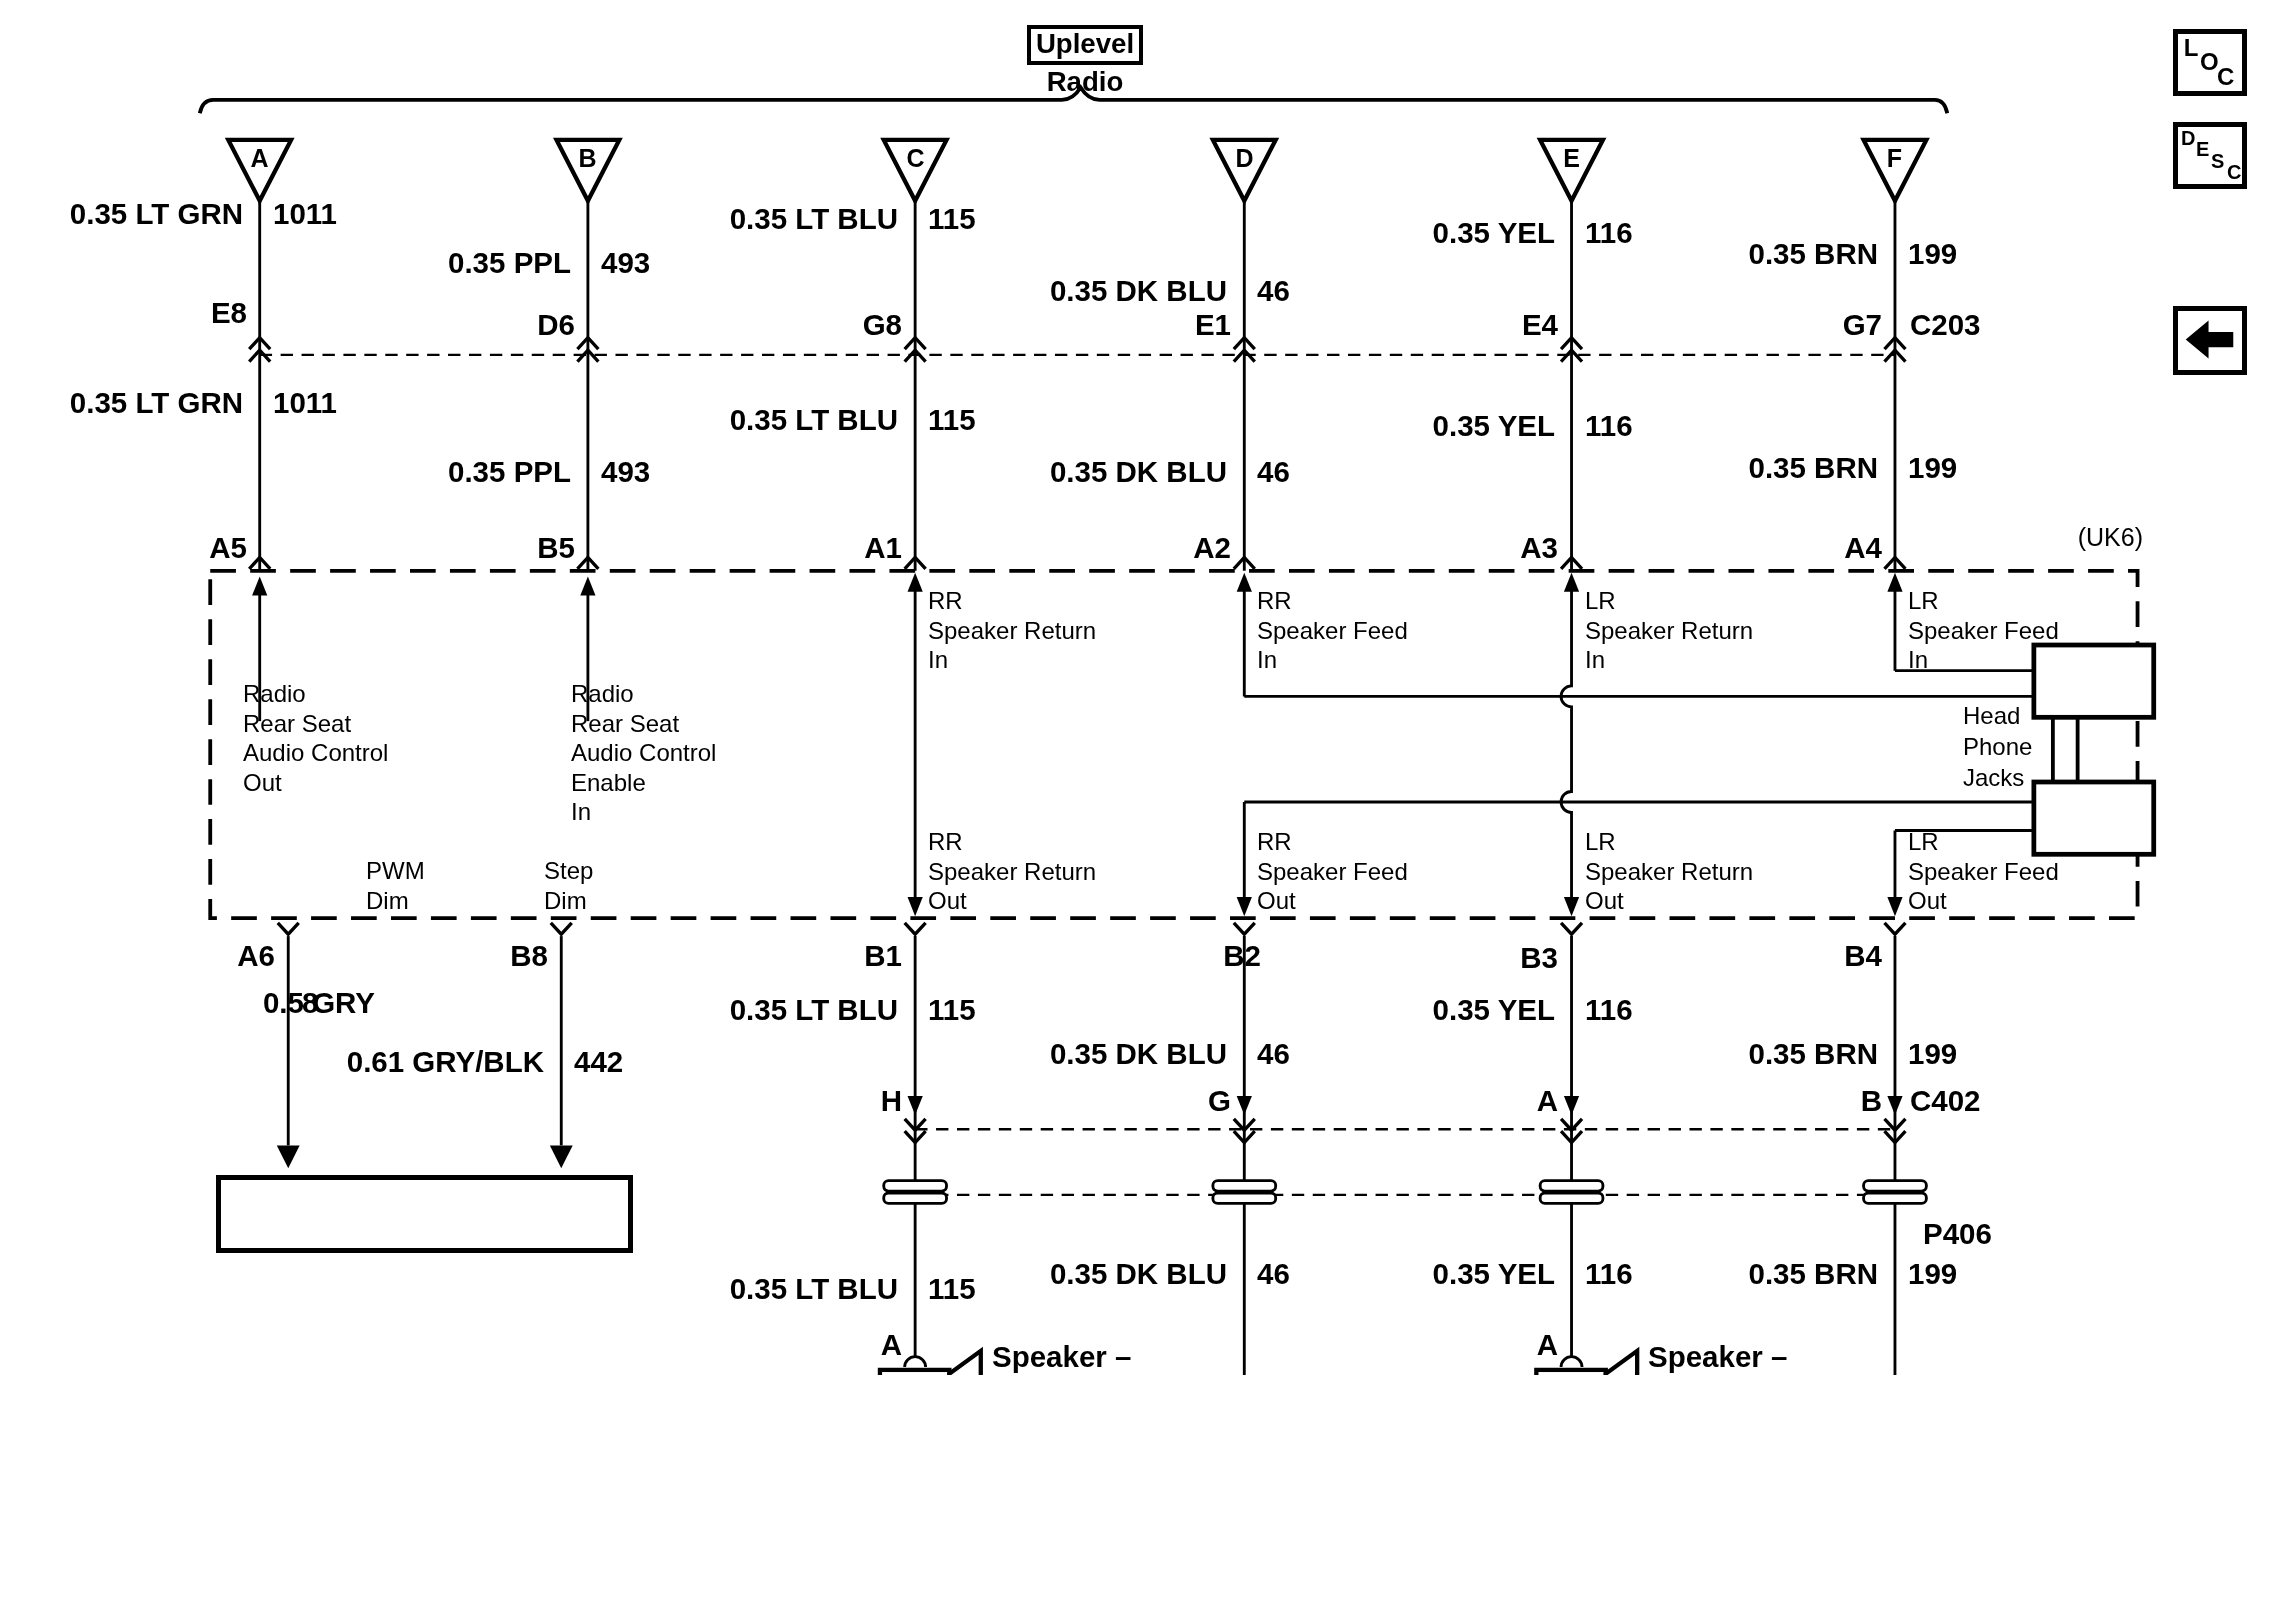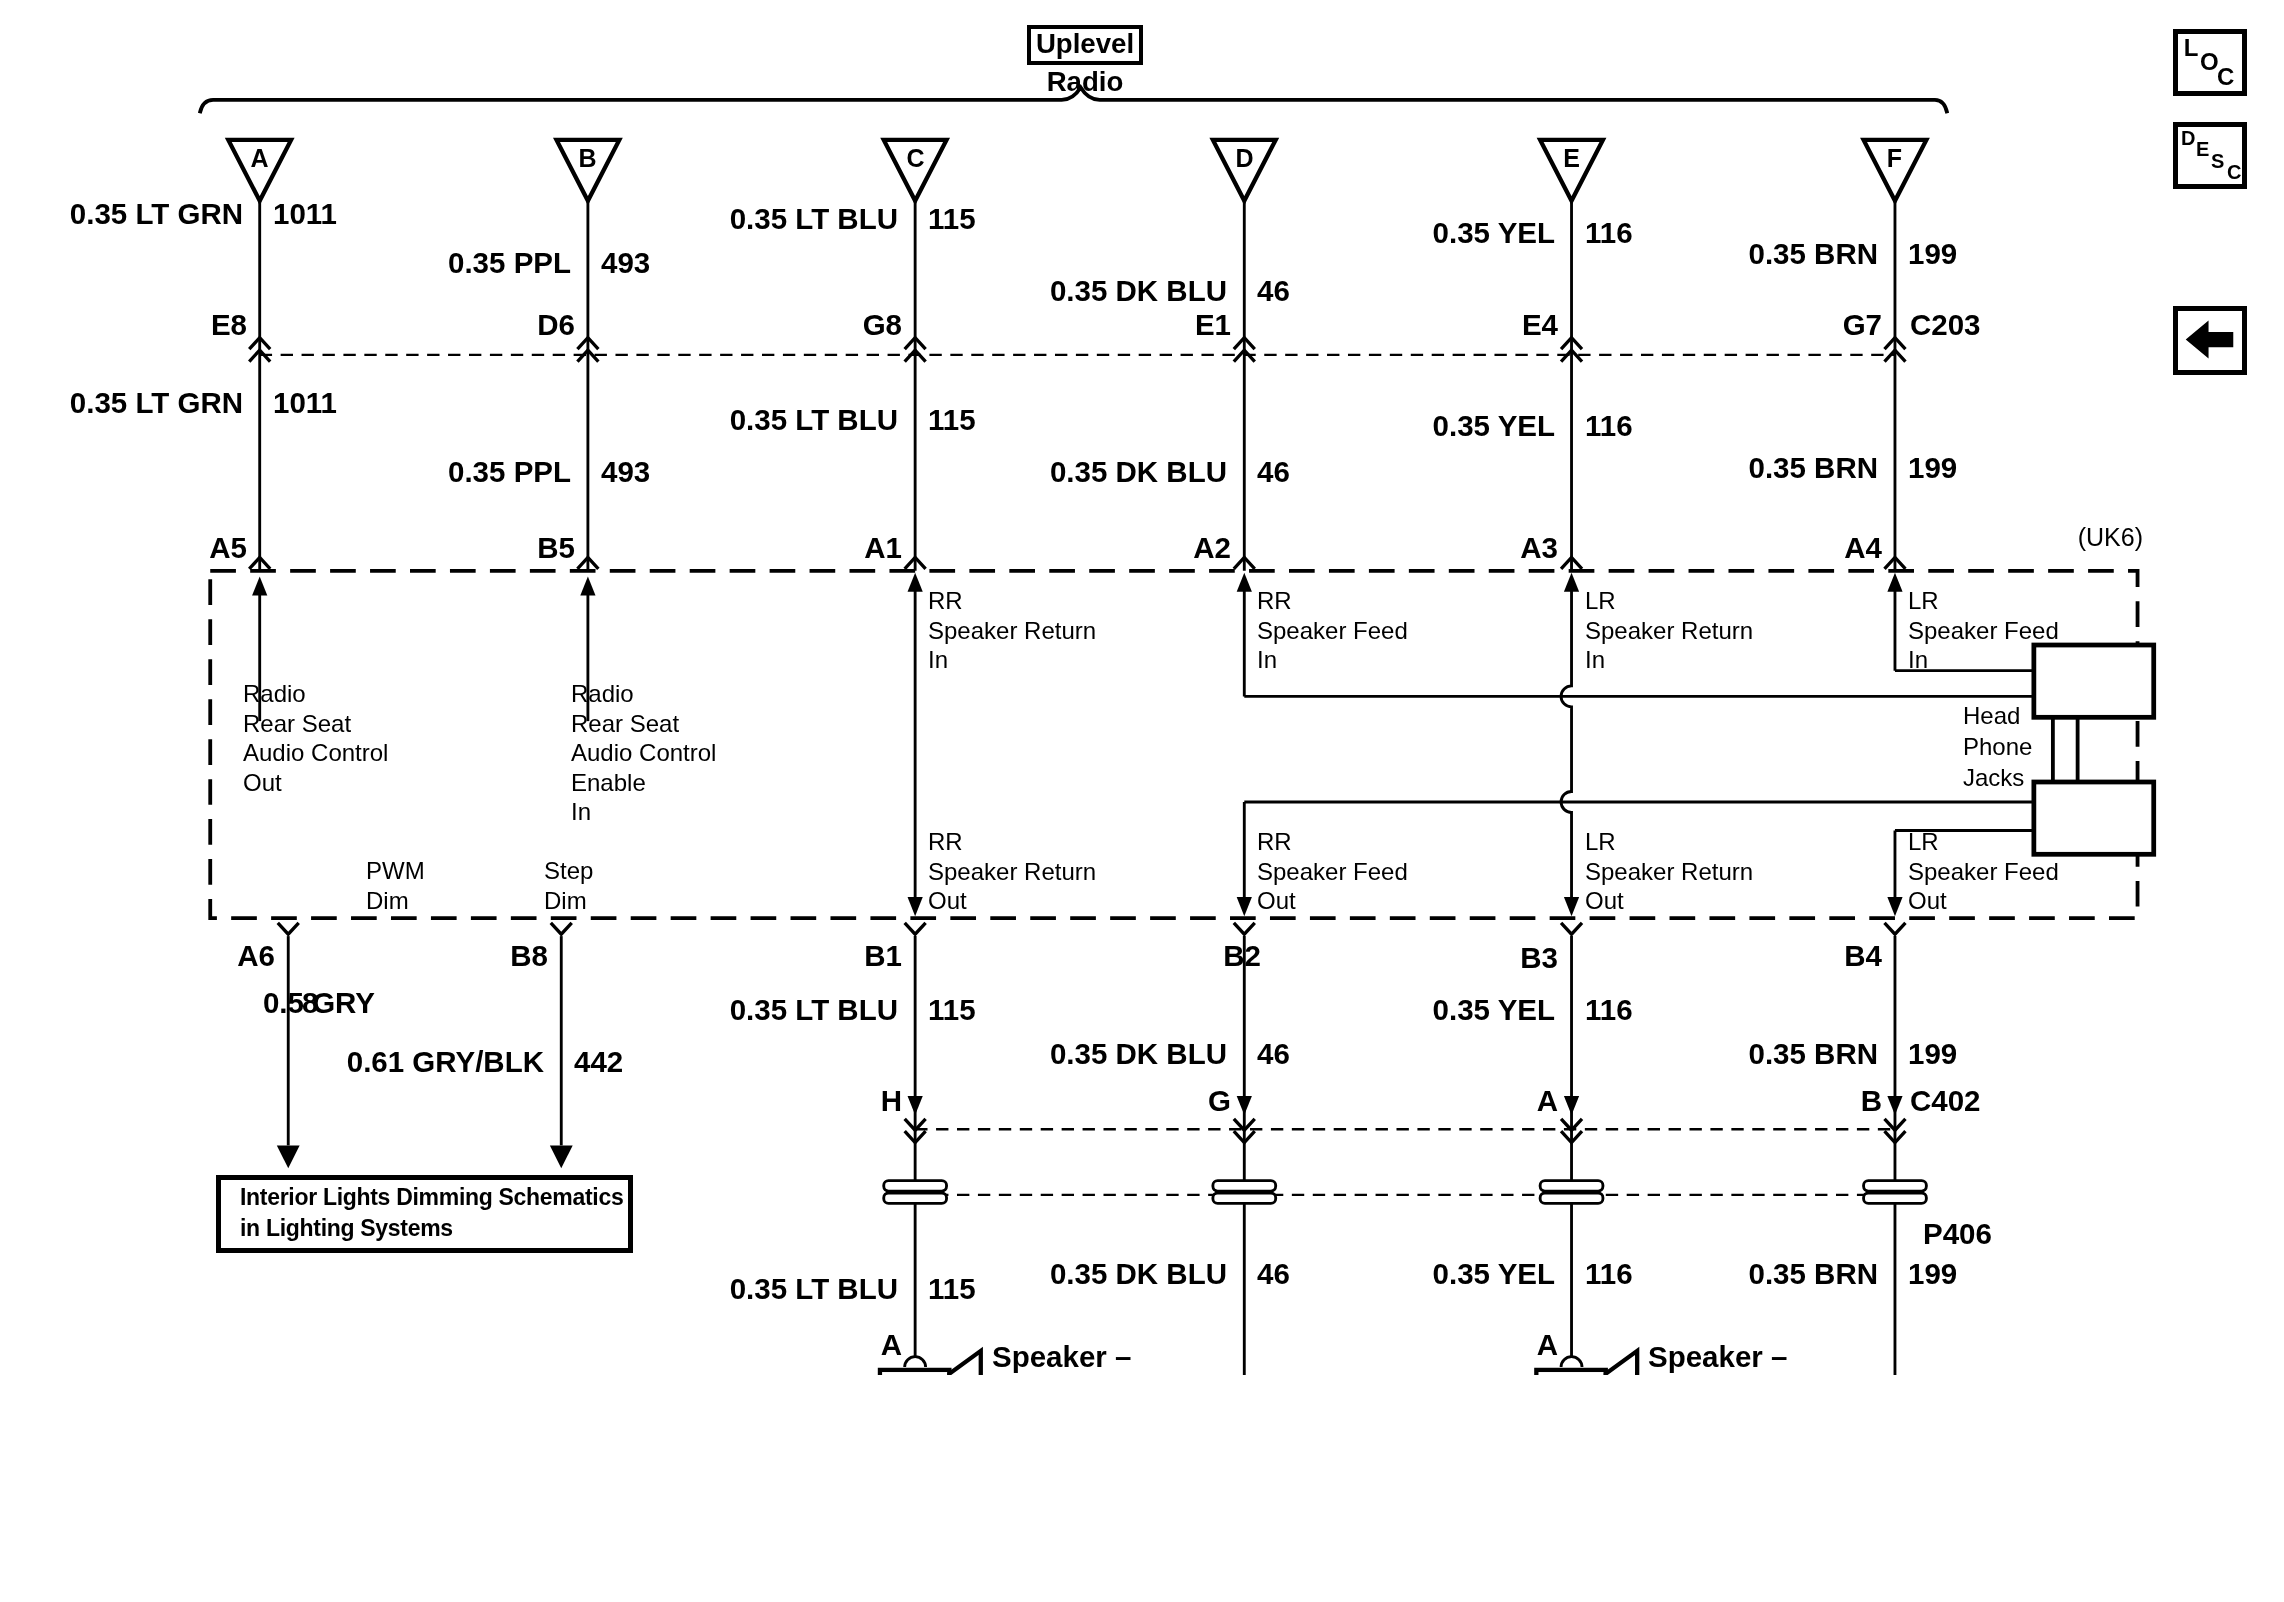--- a/index.html
+++ b/index.html
@@ -188,21 +188,21 @@
   <span class="t" style="left:601px;top:248px">493</span>
   <span class="t rt" style="right:1387px;top:204px">0.35 LT BLU</span>
   <span class="t" style="left:928px;top:204px">115</span>
   <span class="t rt" style="right:1058px;top:276px">0.35 DK BLU</span>
   <span class="t" style="left:1257px;top:276px">46</span>
   <span class="t rt" style="right:730px;top:218px">0.35 YEL</span>
   <span class="t" style="left:1585px;top:218px">116</span>
   <span class="t rt" style="right:407px;top:239px">0.35 BRN</span>
   <span class="t" style="left:1908px;top:239px">199</span>
 
-  <span class="t rt" style="right:2038px;top:310px">E8</span>
+  <span class="t rt" style="right:2038px;top:298px">E8</span>
   <span class="t rt" style="right:1710px;top:310px">D6</span>
   <span class="t rt" style="right:1383px;top:310px">G8</span>
   <span class="t rt" style="right:1054px;top:310px">E1</span>
   <span class="t rt" style="right:727px;top:310px">E4</span>
   <span class="t rt" style="right:403px;top:310px">G7</span>
   <span class="t" style="left:1910px;top:310px">C203</span>
 
   <span class="t rt" style="right:2042px;top:388px">0.35 LT GRN</span>
   <span class="t" style="left:273px;top:388px">1011</span>
   <span class="t rt" style="right:1714px;top:457px">0.35 PPL</span>
@@ -287,22 +287,20 @@
   <span class="t" style="left:1908px;top:1039px">199</span>
 
   <span class="t rt" style="right:1383px;top:1086px">H</span>
   <span class="t rt" style="right:1054px;top:1086px">G</span>
   <span class="t rt" style="right:727px;top:1086px">A</span>
   <span class="t rt" style="right:403px;top:1086px">B</span>
   <span class="t" style="left:1910px;top:1086px">C402</span>
   <span class="t" style="left:1923px;top:1219px">P406</span>
 
   <div class="intbox"></div>
-  <div class="inttxt">Interior Lights Dimming Schematics
-in Lighting Systems</div>
 
   <span class="t rt" style="right:1387px;top:1274px">0.35 LT BLU</span>
   <span class="t" style="left:928px;top:1274px">115</span>
   <span class="t rt" style="right:1058px;top:1259px">0.35 DK BLU</span>
   <span class="t" style="left:1257px;top:1259px">46</span>
   <span class="t rt" style="right:730px;top:1259px">0.35 YEL</span>
   <span class="t" style="left:1585px;top:1259px">116</span>
   <span class="t rt" style="right:407px;top:1259px">0.35 BRN</span>
   <span class="t" style="left:1908px;top:1259px">199</span>
 

